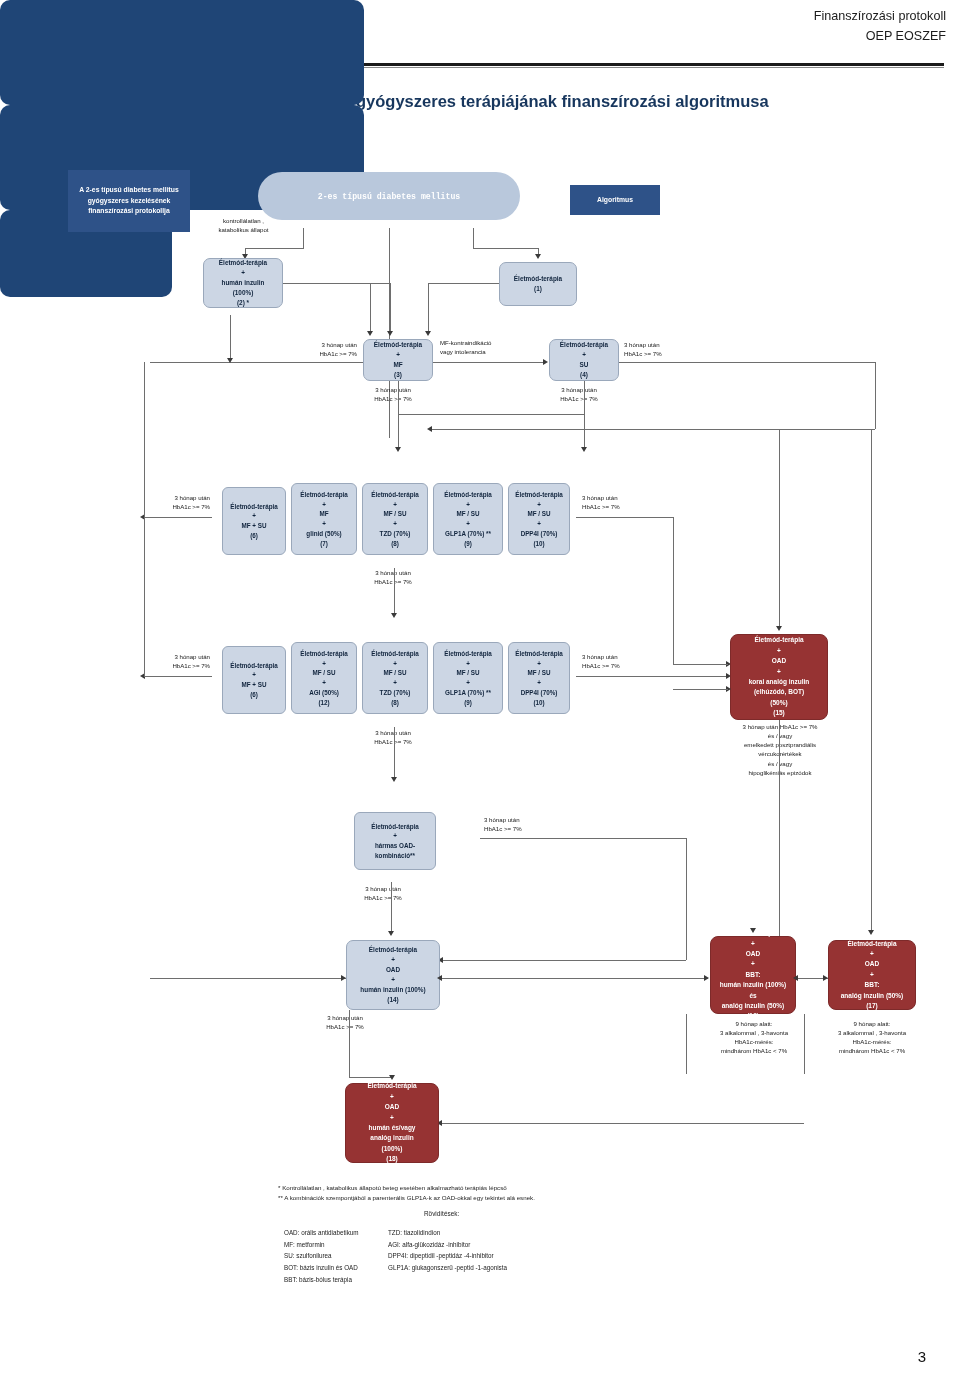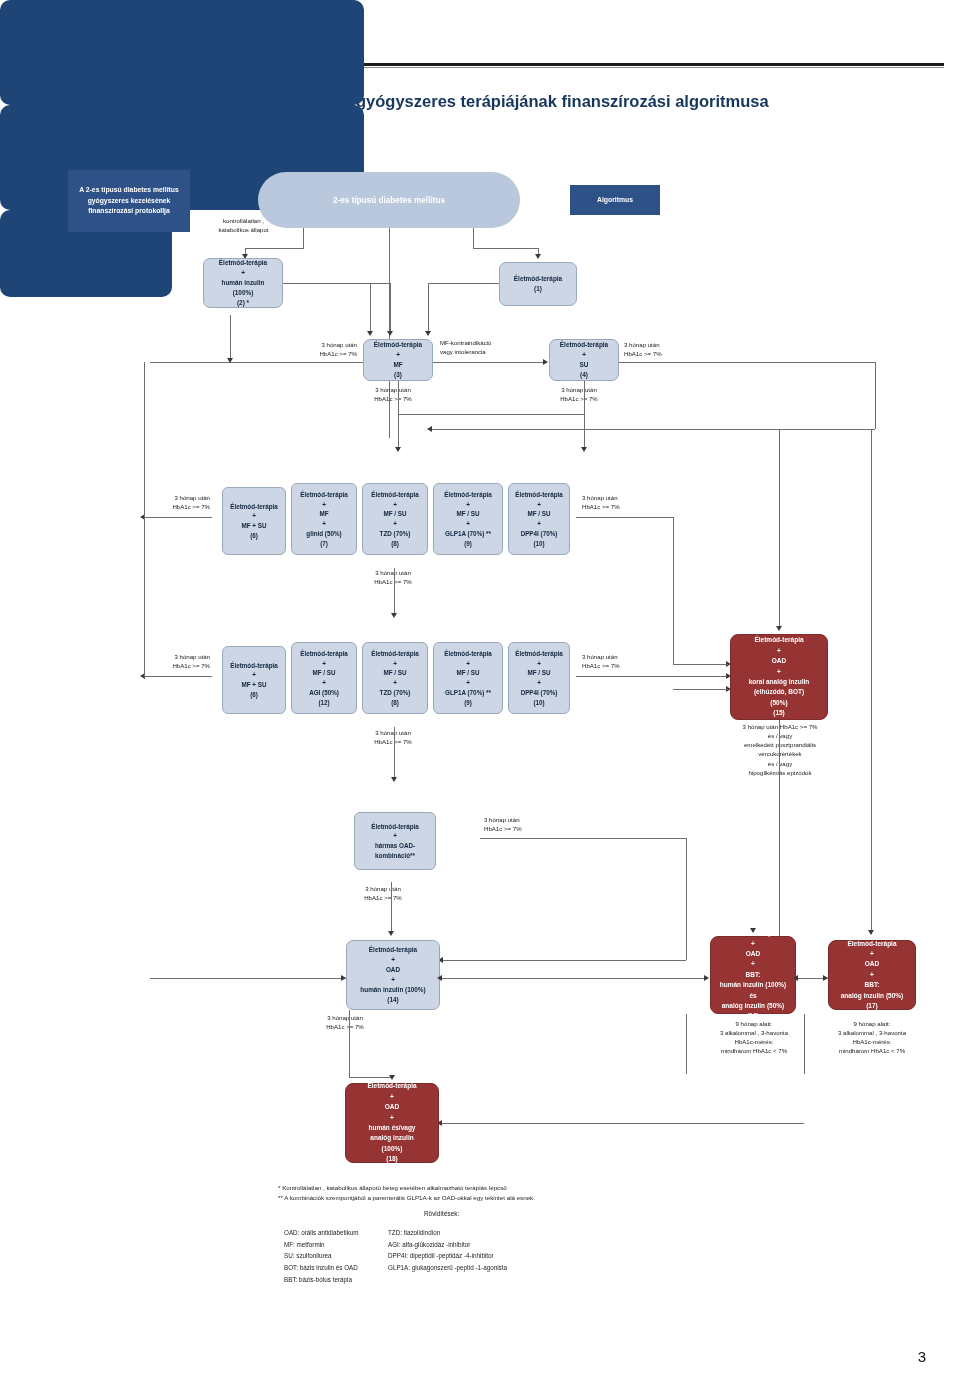--- a/index.html
+++ b/index.html
@@ -84,35 +84,37 @@
 <div class="page-header">
   <div class="logo">
     <div class="logo-arm-l"></div>
     <div class="logo-arm-r"></div>
     <div class="logo-cap"></div>
     <div class="logo-stem"></div>
     <div class="logo-foot"></div>
     <div class="logo-text">Országos Egészségbiztosítási Pénztár</div>
   </div>
   <div class="header-lines">
+    <div>Finanszírozási protokoll</div>
+    <div>OEP EOSZEF</div>
   </div>
   <div class="rule"></div>
   <div class="rule2"></div>
 </div>
 
 <div class="sect">
   <span class="num">5.</span><span>A 2-es típusú diabetes mellitus gyógyszeres terápiájának finanszírozási algoritmusa</span>
 </div>
 
 <div class="canvas">
 
   <div class="n navyflat" style="left: 68px; top: 170px; width: 122px; height: 62px; white-space: pre-line;">A 2-es típusú diabetes mellitus gyógyszeres kezelésének finanszírozási protokollja</div>
   <div class="n navyflat" style="left: 570px; top: 185px; width: 90px; height: 30px; white-space: pre-line;">Algoritmus</div>
 
-  <div class="n oval" style="left: 258px; top: 172px; width: 262px; height: 56px; white-space: pre-line;">2-es típusú diabetes mellitus</div>
+  <div class="n oval" style="left: 258px; top: 172px; width: 262px; height: 48px; white-space: pre-line; font-family: Liberation Mono, monospace;">2-es típusú diabetes mellitus</div>
 
   <div class="ln vl" style="left:303px;top:228px;height:20px;"></div>
   <div class="ln hl" style="left:245px;top:248px;width:59px;"></div>
   <div class="ln vl" style="left:245px;top:248px;height:8px;"></div>
   <div class="ar ar-d" style="left:242px;top:254px;"></div>
 
   <div class="ln vl" style="left:389px;top:228px;height:210px;"></div>
 
   <div class="ln vl" style="left:473px;top:228px;height:20px;"></div>
   <div class="ln hl" style="left:473px;top:248px;width:65px;"></div>

